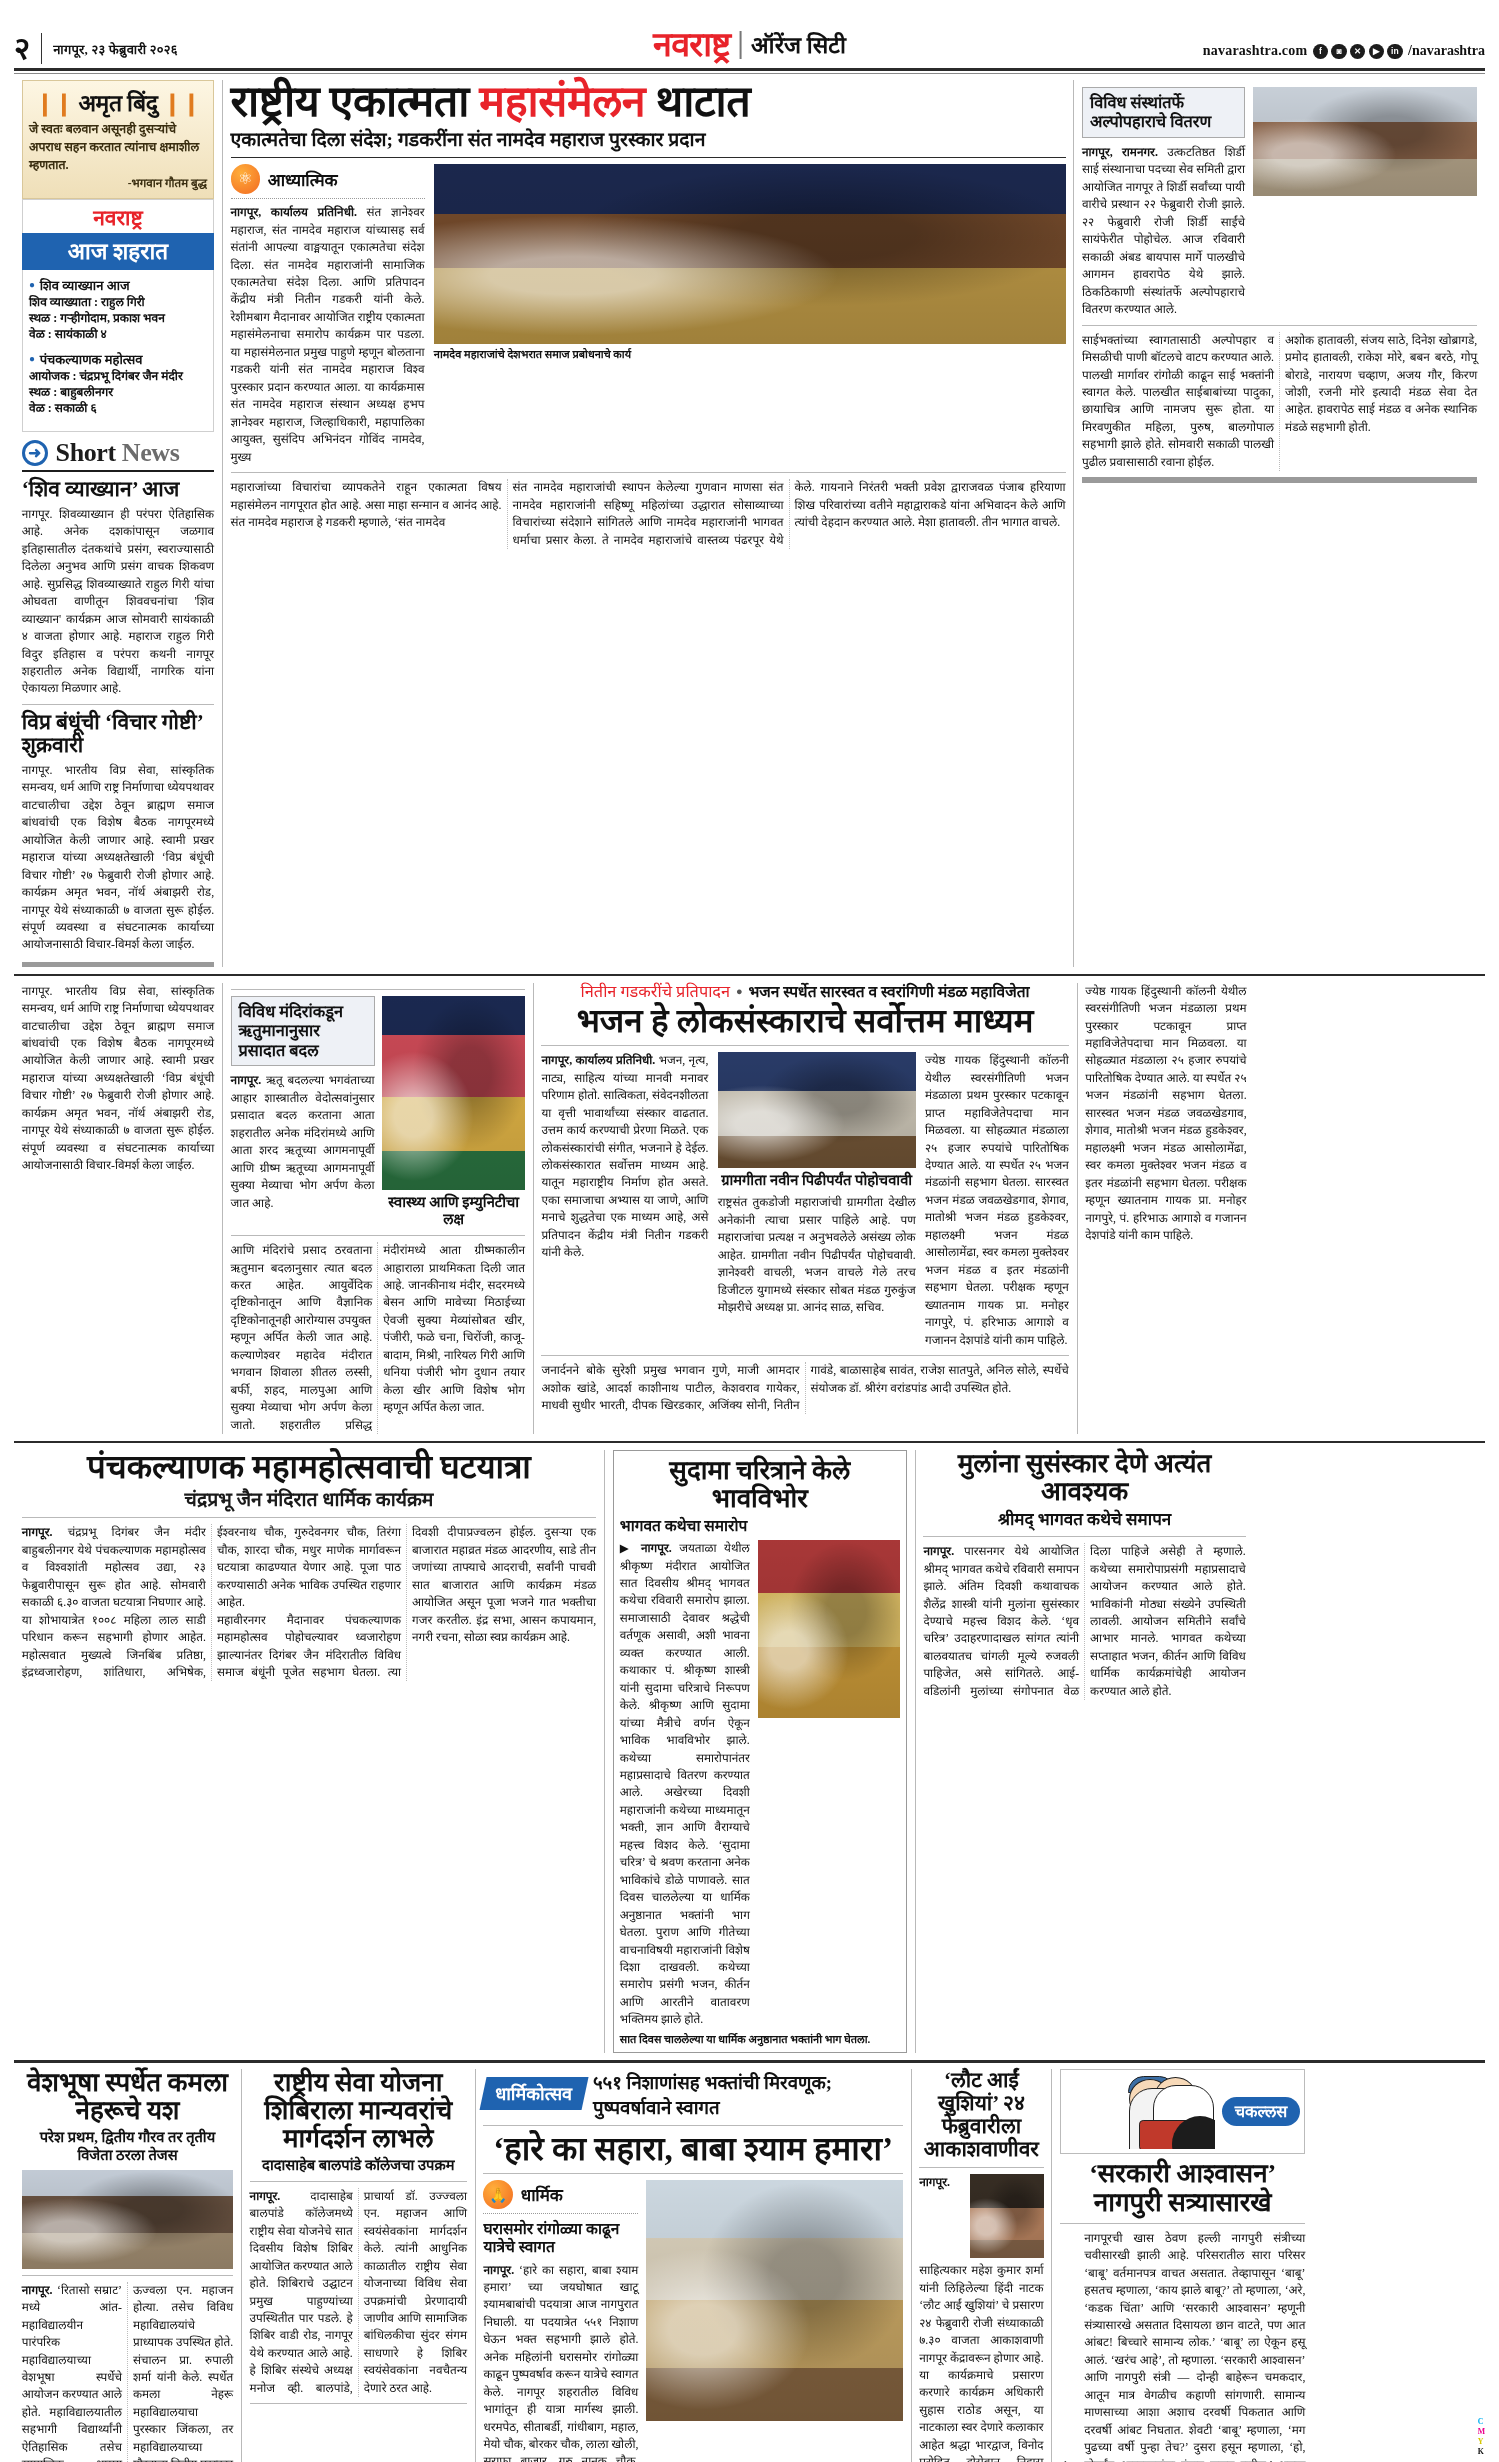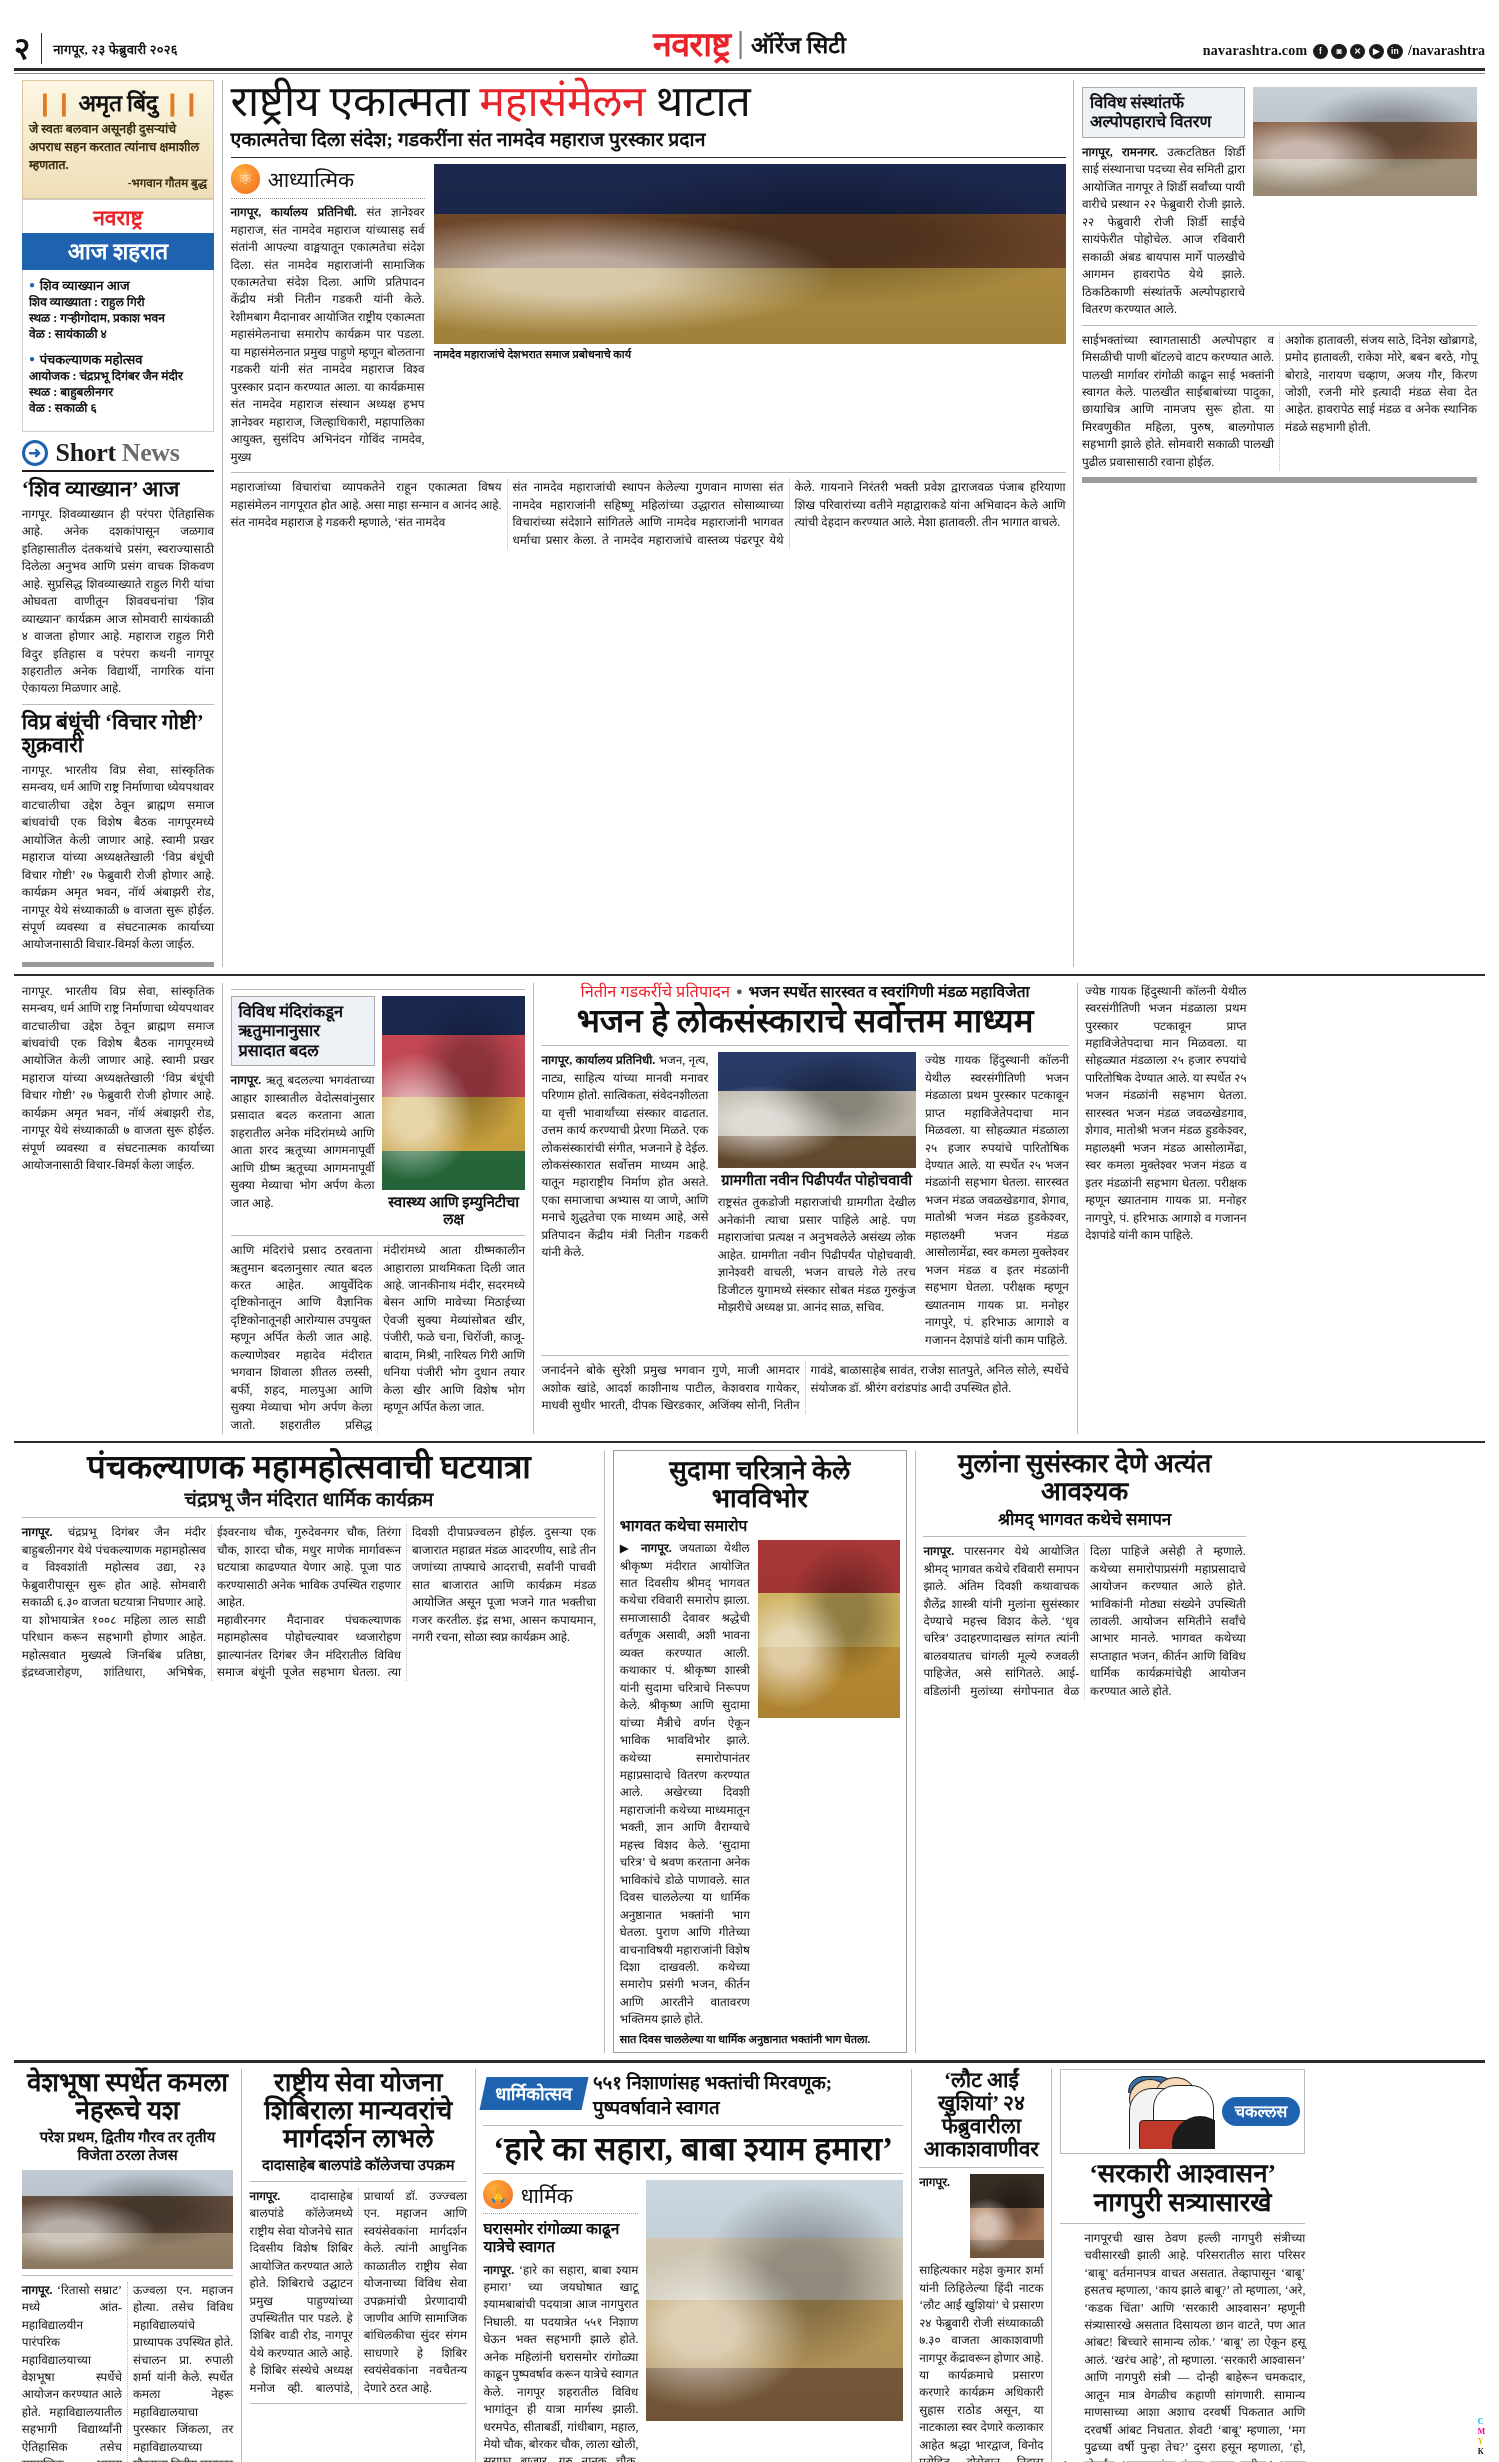--- a/index.html
+++ b/index.html
@@ -34,21 +34,21 @@
   .rule-top2 { height:1.6px; background:#8a8a8a; margin-top:1.6px; }
 
   
   .cols { display:flex; gap:0; margin-top:6.2px; }
   .col { padding:0 7.8px; }
   .vsep { width:0.8px; background:#b9b9b9; flex:0 0 0.8px; }
   .hsep { height:0.8px; background:#b9b9b9; margin:6.2px 0; }
   .hsep-thick { height:2.3px; background:#2b2b2b; margin:7px 0 6.2px; }
 
   
-  h1.hl { font-size:43px; font-weight:400; line-height:1.02; letter-spacing:-0.4px; }
+  h1.hl { font-size:43px; font-weight:700; line-height:1.02; letter-spacing:-0.4px; }
   h1.hl .red { color:#e8232a; }
   h2.hl { font-size:33px; font-weight:900; line-height:1.05; }
   h3.hl { font-size:26px; font-weight:900; line-height:1.08; }
   h4.hl { font-size:21px; font-weight:900; line-height:1.1; }
   .sub { font-size:19.4px; font-weight:700; line-height:1.15; margin-top:4.7px; }
   .sub-sm { font-size:14.7px; font-weight:700; line-height:1.2; margin-top:3.9px; }
   .kicker-red { color:#e8232a; font-size:16.3px; font-weight:400; }
   .deck { font-size:15.5px; font-weight:700; line-height:1.2; }
   .body { font-size:11.8px; line-height:1.48; text-align:justify; }
   .dateline { font-weight:700; }
@@ -75,21 +75,21 @@
   .sn-ico { width:26px; height:26px; border-radius:50%; border:3.1px solid #1f63b0; position:relative; }
   .sn-ico::after{content:"\279C"; position:absolute; inset:0; display:flex; align-items:center; justify-content:center; color:#1f63b0; font-size:15.5px; font-weight:900;}
   .sn-txt { font-size:26px; font-weight:900; letter-spacing:-0.4px; }
   .sn-txt b{color:#1c1c1c;} .sn-txt i{font-style:normal; color:#6d6d6d;}
 
   
   .badge-row { display:flex; align-items:center; gap:7.8px; }
   .badge-ico { width:29.5px; height:29.5px; border-radius:50%; background:radial-gradient(circle at 35% 30%,#ffae3b,#f26a21); position:relative; flex:0 0 29.5px;}
   .badge-ico::after{ content:"\1F64F"; position:absolute; inset:0; display:flex; align-items:center; justify-content:center; font-size:14.7px;}
   .badge-ico.yoga::after{ content:"\269B"; color:#fff; font-size:16.3px;}
-  .badge-txt { font-size:21px; font-weight:400; letter-spacing:-0.2px; }
+  .badge-txt { font-size:17px; font-weight:700; letter-spacing:-0.2px; }
   .dotline { border-bottom:1.6px dotted #9a9a9a; margin:3.9px 0 5.4px; }
 
   .chip-box { border:0.8px solid #aaa; background:#eef1f6; padding:5.4px 7px; font-size:16.3px; font-weight:800; line-height:1.18; }
   .blue-tag { display:inline-block; background:#1f63b0; color:#fff; font-size:16.3px; font-weight:900; padding:3.1px 12.4px 4.7px; border-radius:15.5px;}
   .blue-flag { display:inline-block; background:#1f63b0; color:#fff; font-size:18px; font-weight:900; padding:3.9px 12.4px 5.4px; transform:skewX(-12deg); }
   .blue-flag span{ display:inline-block; transform:skewX(12deg); }
 
   
   .ph { position:relative; overflow:hidden; background:#cfd6dd; }
   .ph::after{ content:""; position:absolute; inset:0;

